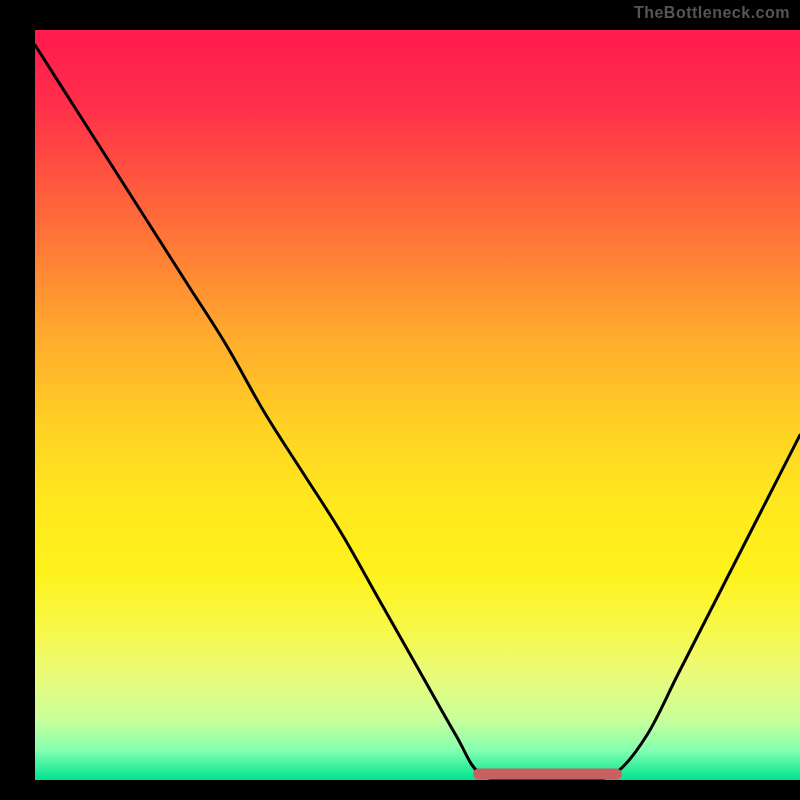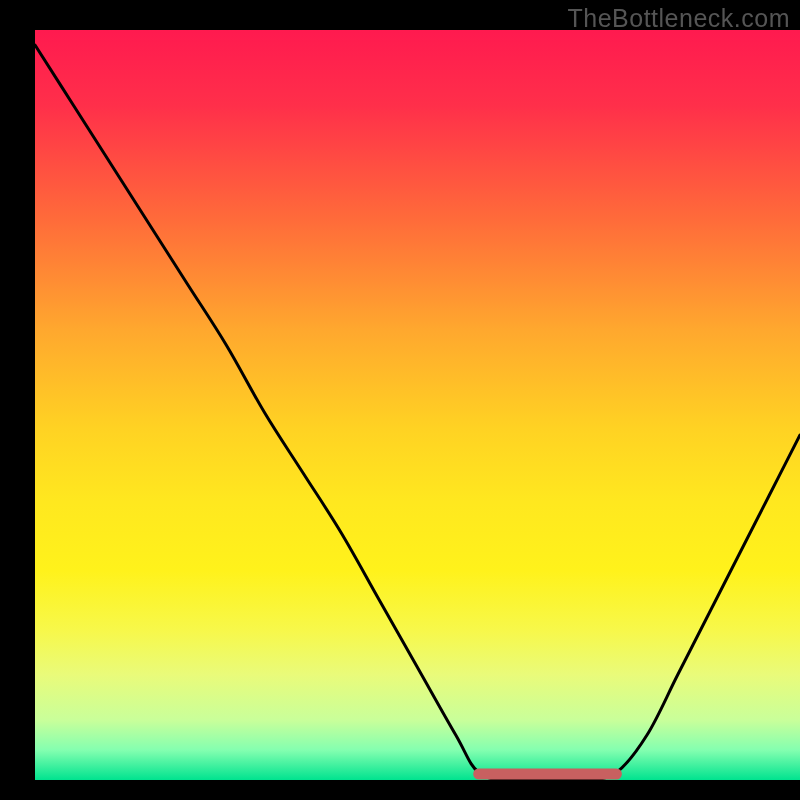--- a/index.html
+++ b/index.html
@@ -9,22 +9,22 @@
     height: 800px;
     background: #000;
     font-family: Arial, Helvetica, sans-serif;
     overflow: hidden;
   }
   .attribution {
     position: absolute;
     top: 4px;
     right: 10px;
     color: #555;
-    font-size: 25px;
-    font-weight: 400;
+    font-size: 16px;
+    font-weight: 700;
     letter-spacing: 0.5px;
     z-index: 10;
   }
   .plot-area {
     position: absolute;
     left: 35px;
     top: 30px;
     width: 765px;
     height: 750px;
     overflow: hidden;

